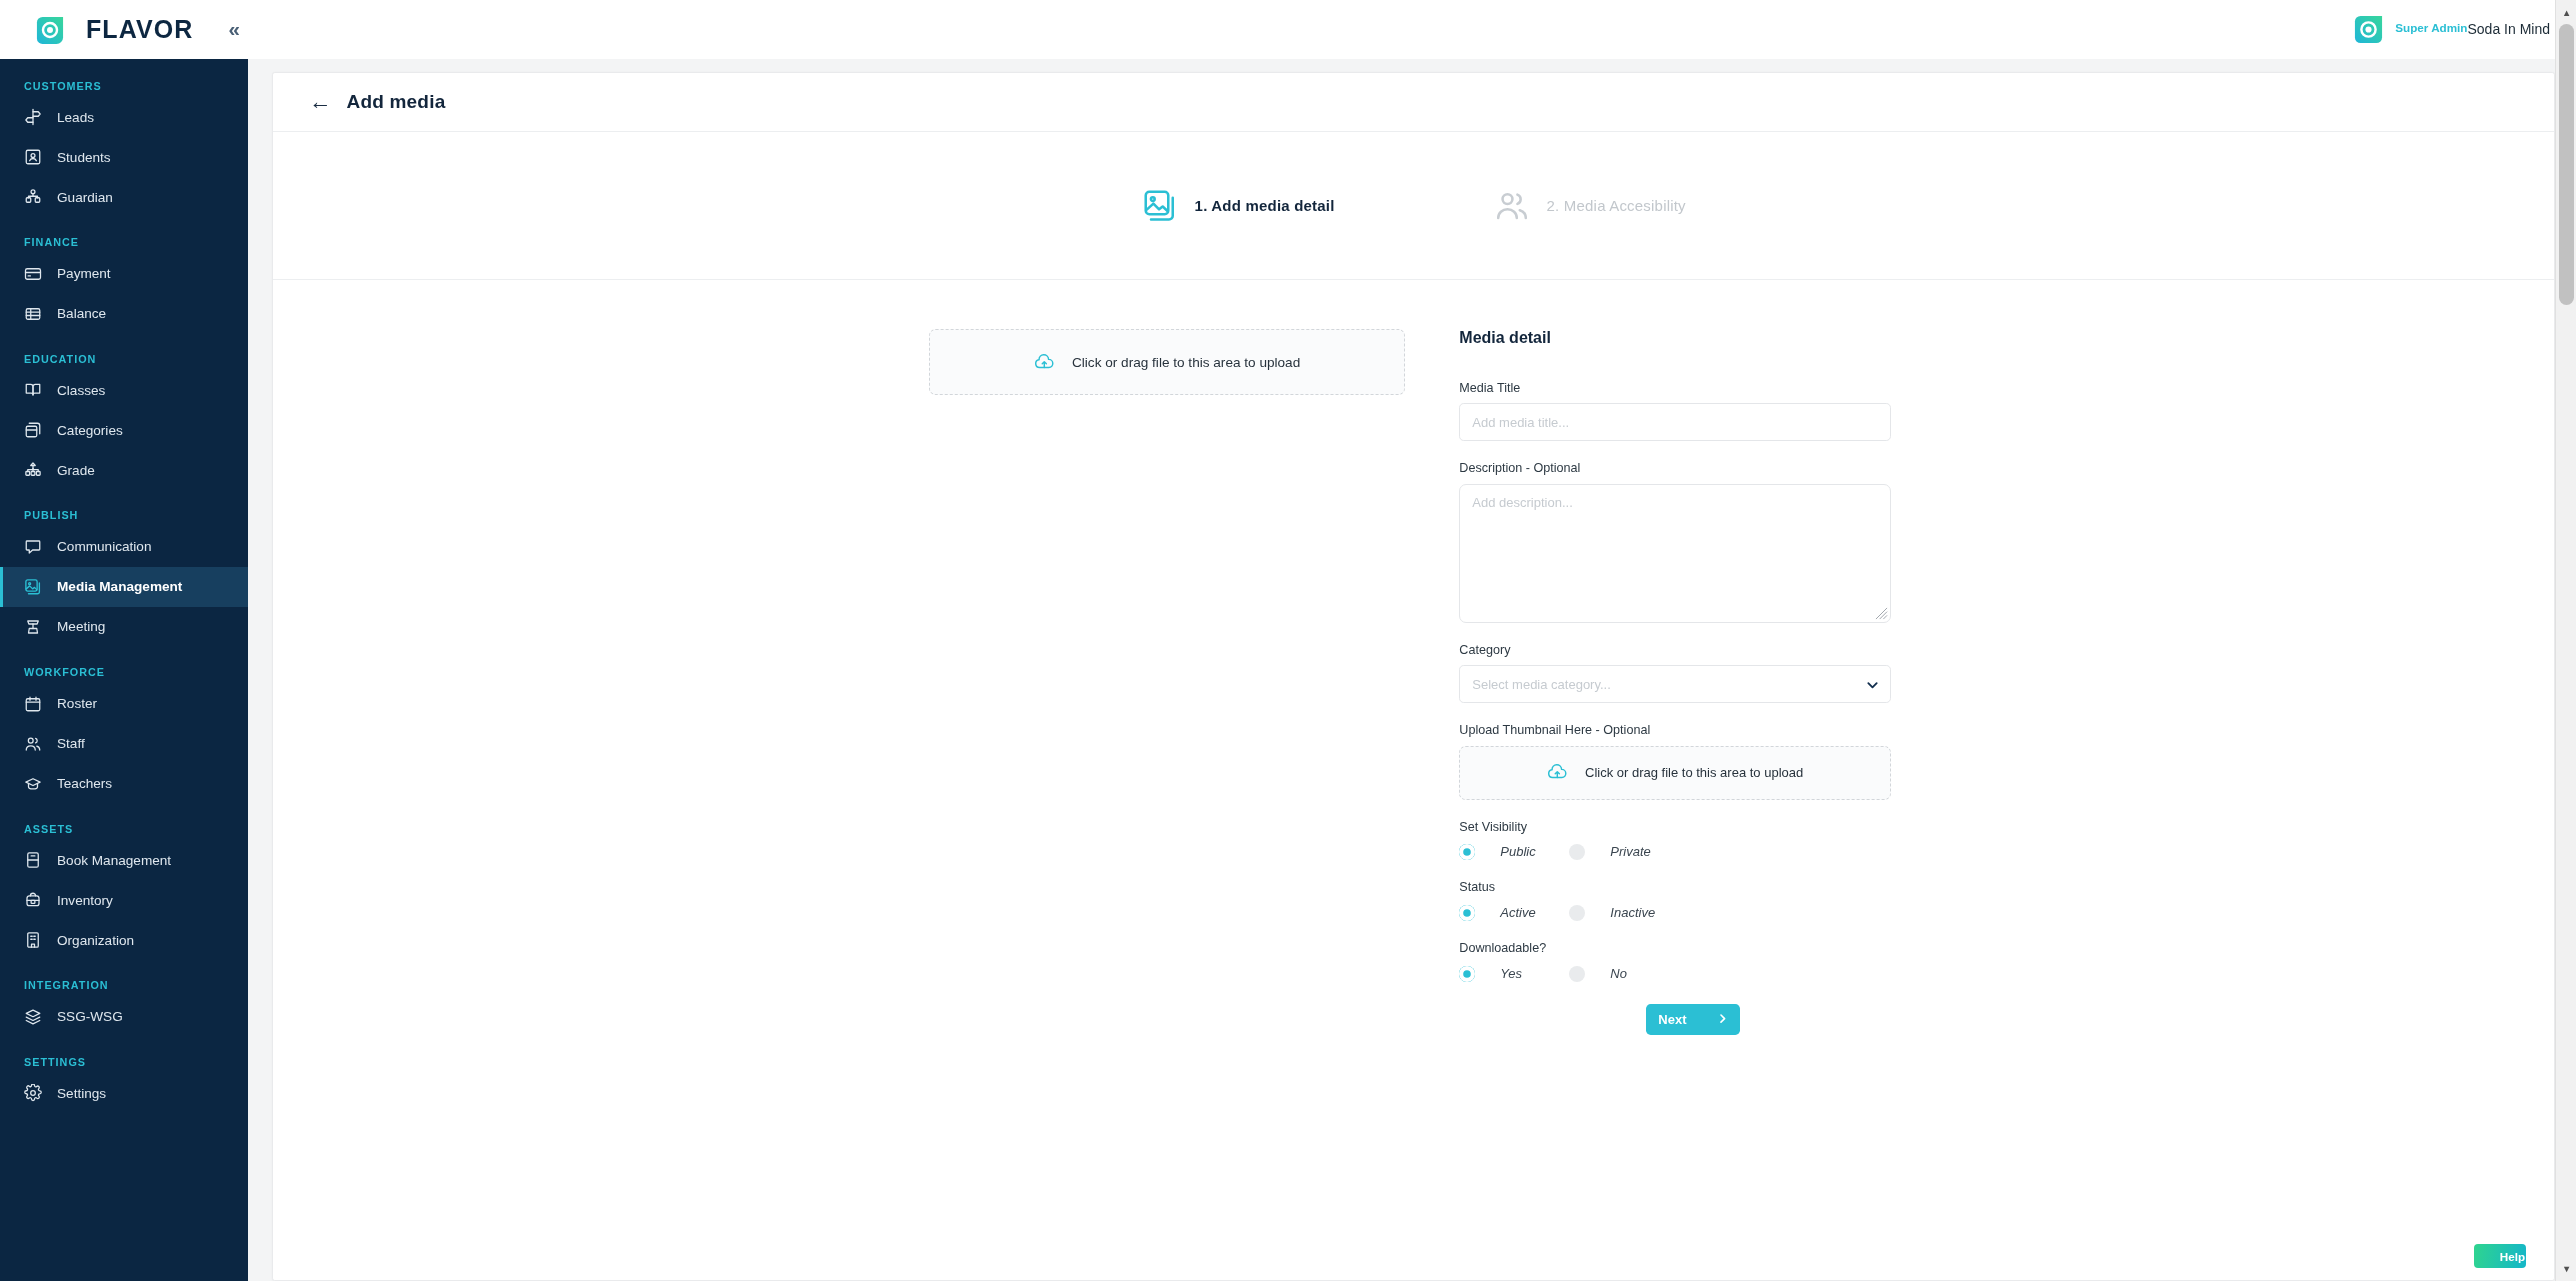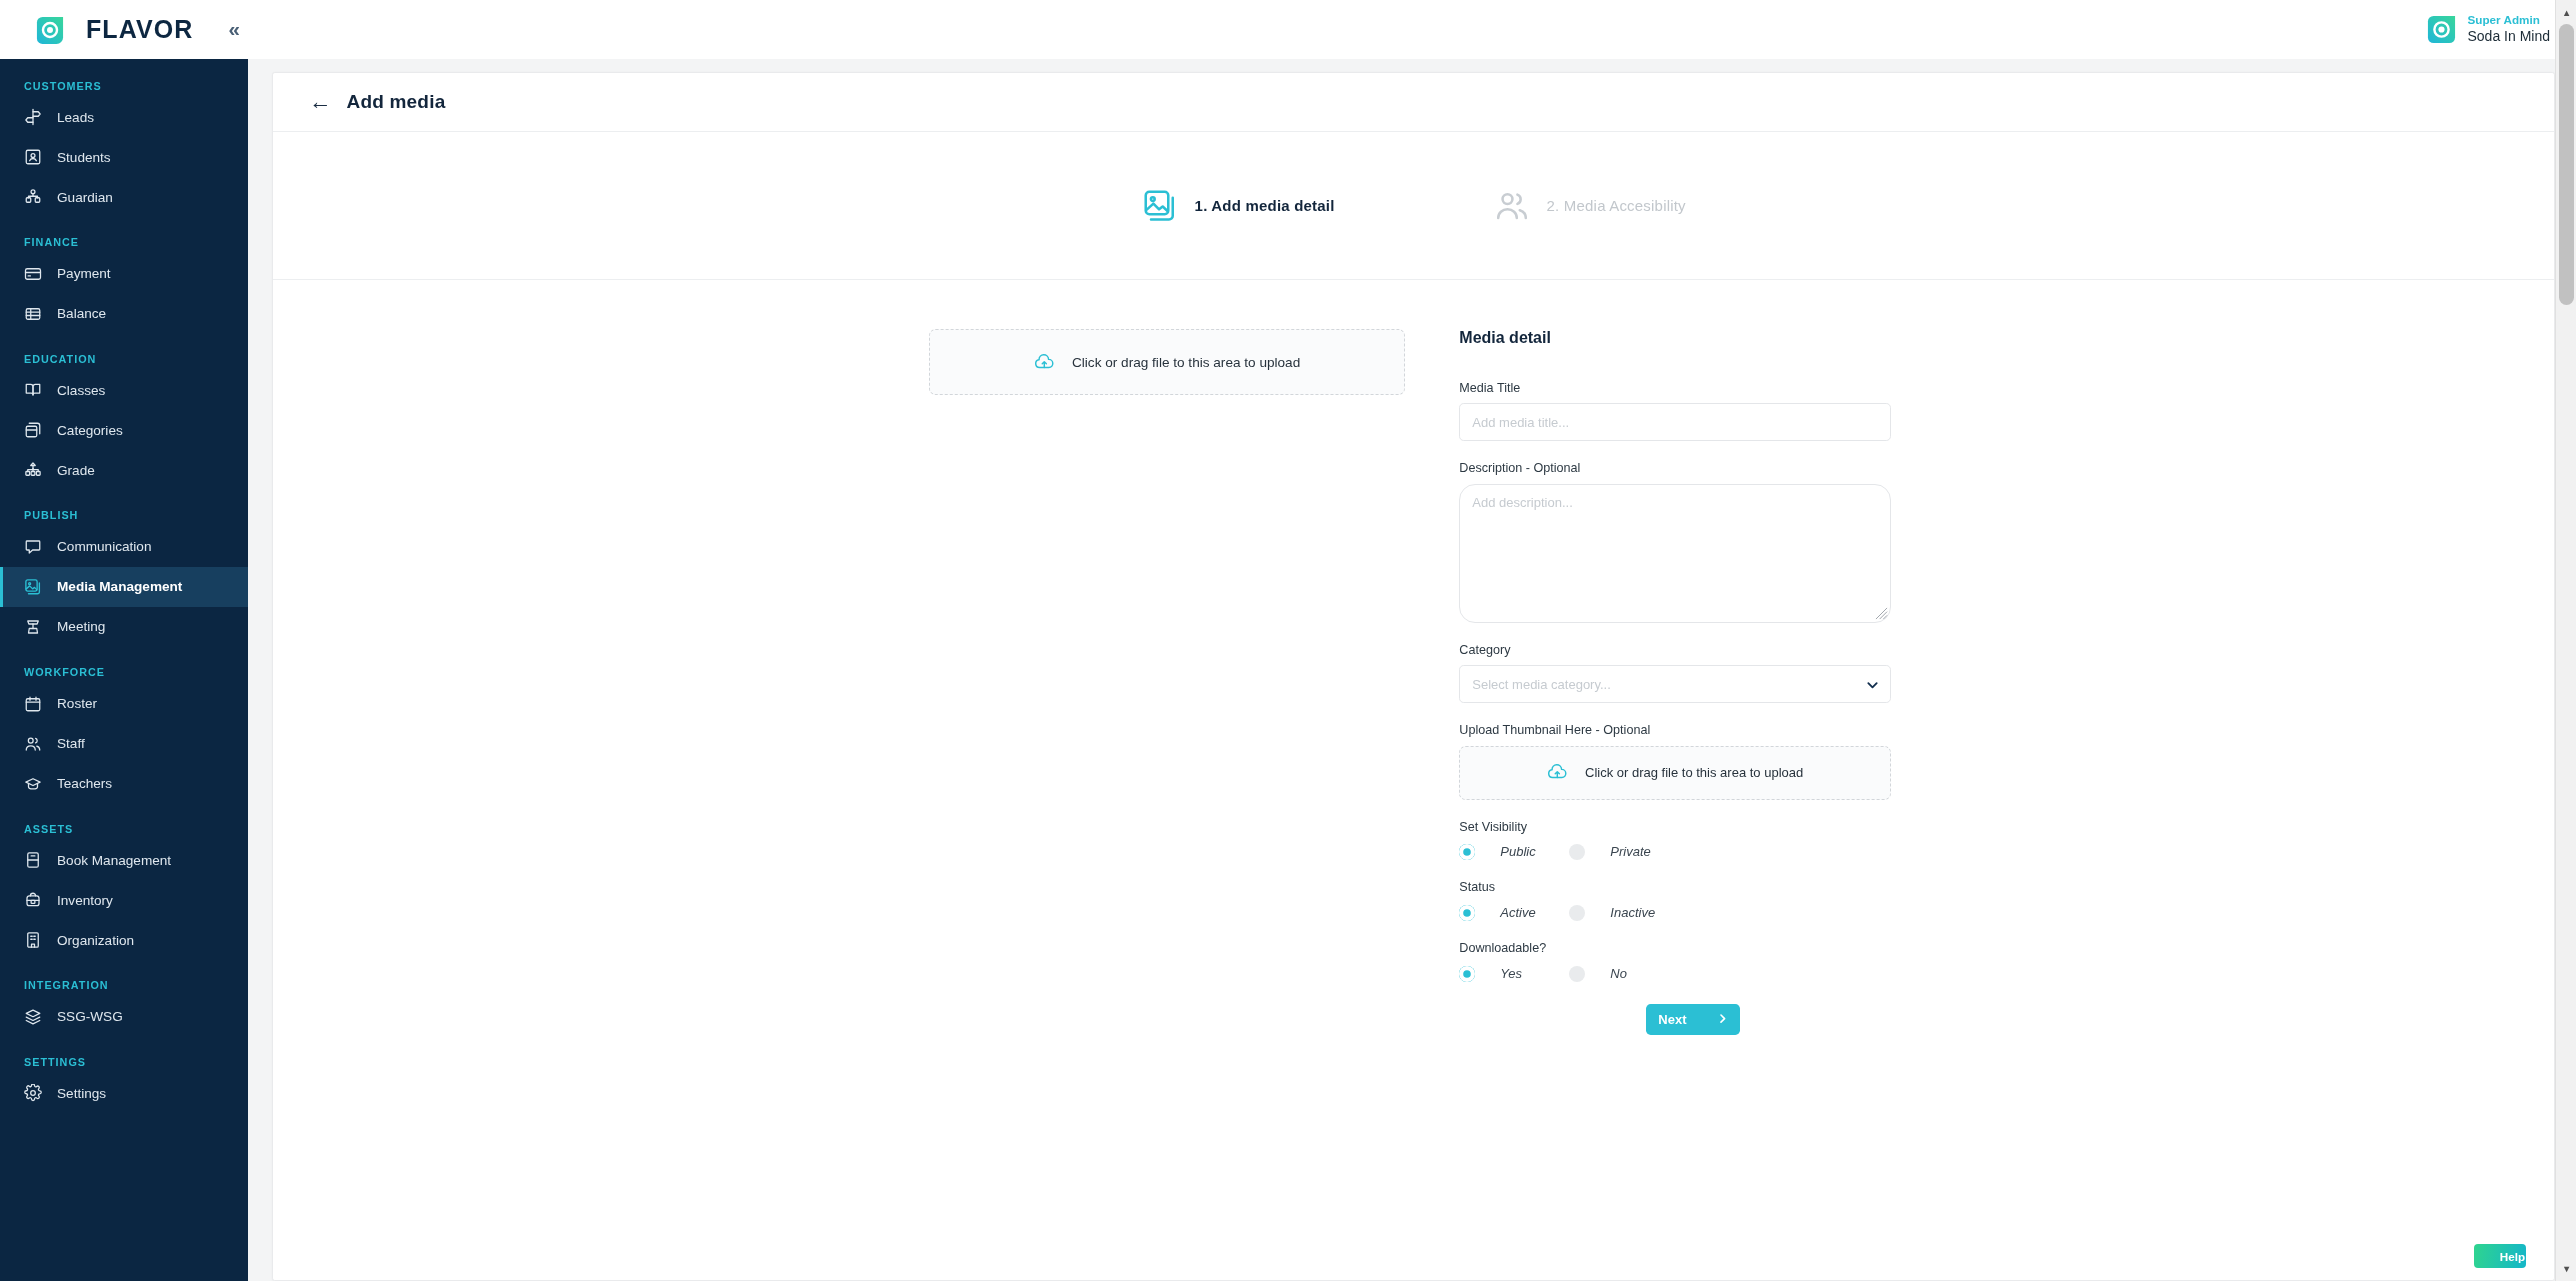--- a/index.html
+++ b/index.html
@@ -58,21 +58,21 @@
     display: flex; flex-direction: column; position: relative;
     padding: 13px 20.6px 0 24px;
   }
   .topbar {
     position: absolute; top: 0; left: 0; right: 0; height: 59px;
     background: #ffffff; display: flex; align-items: center;
     justify-content: flex-end; padding-right: 26px; z-index: 5;
   }
   .user-box { display: flex; align-items: center; gap: 12px; cursor: pointer; }
   .user-avatar { width: 29px; height: 29px; flex: none; }
-  .user-meta { display: flex; flex-direction: column; line-height: 1.25; }
+  .user-meta { display: flex; flex-direction: row; line-height: 1.25; }
   .user-role { color: #2bbfd4; font-size: 11.7px; font-weight: 700; }
   .user-name { color: #1c2b36; font-size: 14px; font-weight: 500; }
 
   .card {
     margin-top: 59px; background: #ffffff; border: 0.9px solid #e9eaec;
     border-radius: 2.8px; flex: 1; display: flex; flex-direction: column;
     overflow: hidden; box-shadow: 0 0.9px 1.9px rgba(0,0,0,.03);
   }
   .card-header {
     height: 59px; min-height: 59px; border-bottom: 0.9px solid #eceef0;
@@ -106,21 +106,21 @@
   .form-title { font-size: 16px; font-weight: 800; color: #13263c; margin-bottom: 34px; }
   .field { margin-bottom: 20px; }
   .field-label { font-size: 12.6px; color: #2d3943; margin-bottom: 8.4px; display: block; }
   .input {
     width: 100%; height: 34px; border: 0.9px solid #e4e6e9; border-radius: 4.7px;
     background: #fff; padding: 18px 12px; font-size: 13px; color: #222;
     font-family: "Liberation Sans", sans-serif;
   }
   .input::placeholder { color: #c6cbd0; }
   .textarea {
-    width: 100%; height: 139px; border: 0.9px solid #e4e6e9; border-radius: 16px;
+    width: 100%; height: 139px; border: 0.9px solid #e4e6e9; border-radius: 7px;
     background: #fff; padding: 10.3px 12px; font-size: 13px; color: #222;
     resize: none; font-family: "Liberation Sans", sans-serif; display: block;
   }
   .textarea::placeholder { color: #c6cbd0; }
   .ta-wrap { position: relative; }
   .ta-grip { position: absolute; right: 3.7px; bottom: 3.7px; width: 13px; height: 13px; pointer-events: none; }
   .select-wrap { position: relative; }
   .select-wrap .chev {
     position: absolute; right: 12px; top: 50%; transform: translateY(-50%);
     pointer-events: none; width: 13px; height: 13px;

